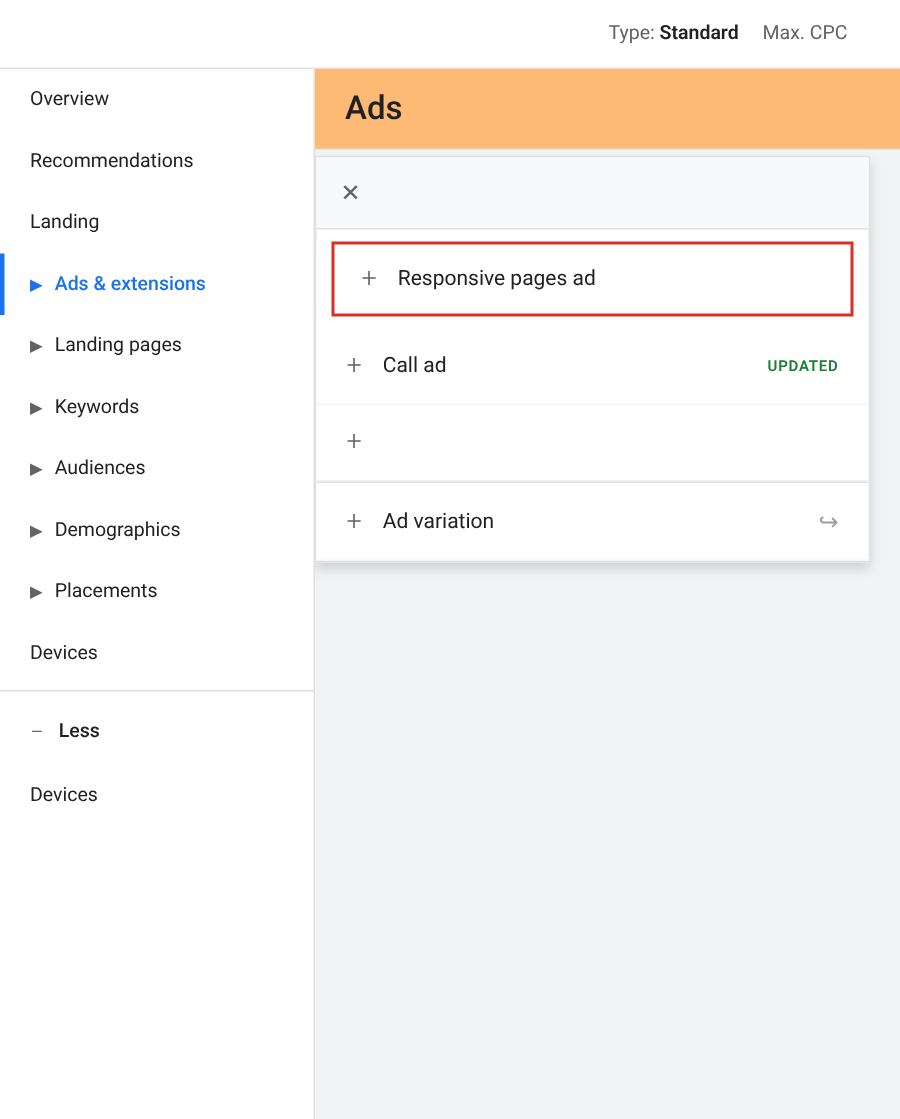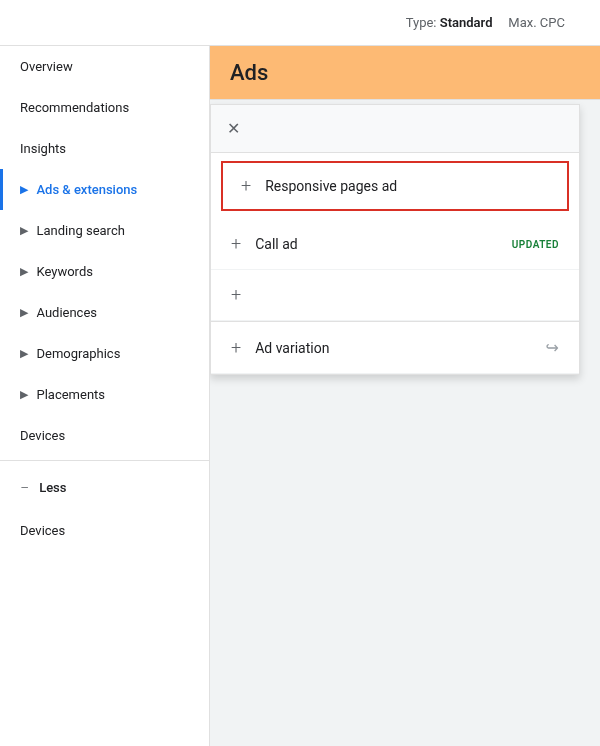--- a/index.html
+++ b/index.html
@@ -214,29 +214,29 @@
 
   <nav class="sidebar">
 
     <div class="sidebar-item">
       <span class="item-label">Overview</span>
     </div>
     <div class="sidebar-item">
       <span class="item-label">Recommendations</span>
     </div>
     <div class="sidebar-item">
-      <span class="item-label">Insights</span>
+      <span class="item-label">Landing</span>
     </div>
     <div class="sidebar-item active">
       <span class="arrow">▶</span>
       <span class="item-label">Ads &amp; extensions</span>
     </div>
     <div class="sidebar-item">
       <span class="arrow">▶</span>
-      <span class="item-label">Landing search</span>
+      <span class="item-label">Landing pages</span>
     </div>
     <div class="sidebar-item">
       <span class="arrow">▶</span>
       <span class="item-label">Keywords</span>
     </div>
     <div class="sidebar-item">
       <span class="arrow">▶</span>
       <span class="item-label">Audiences</span>
     </div>
     <div class="sidebar-item">

